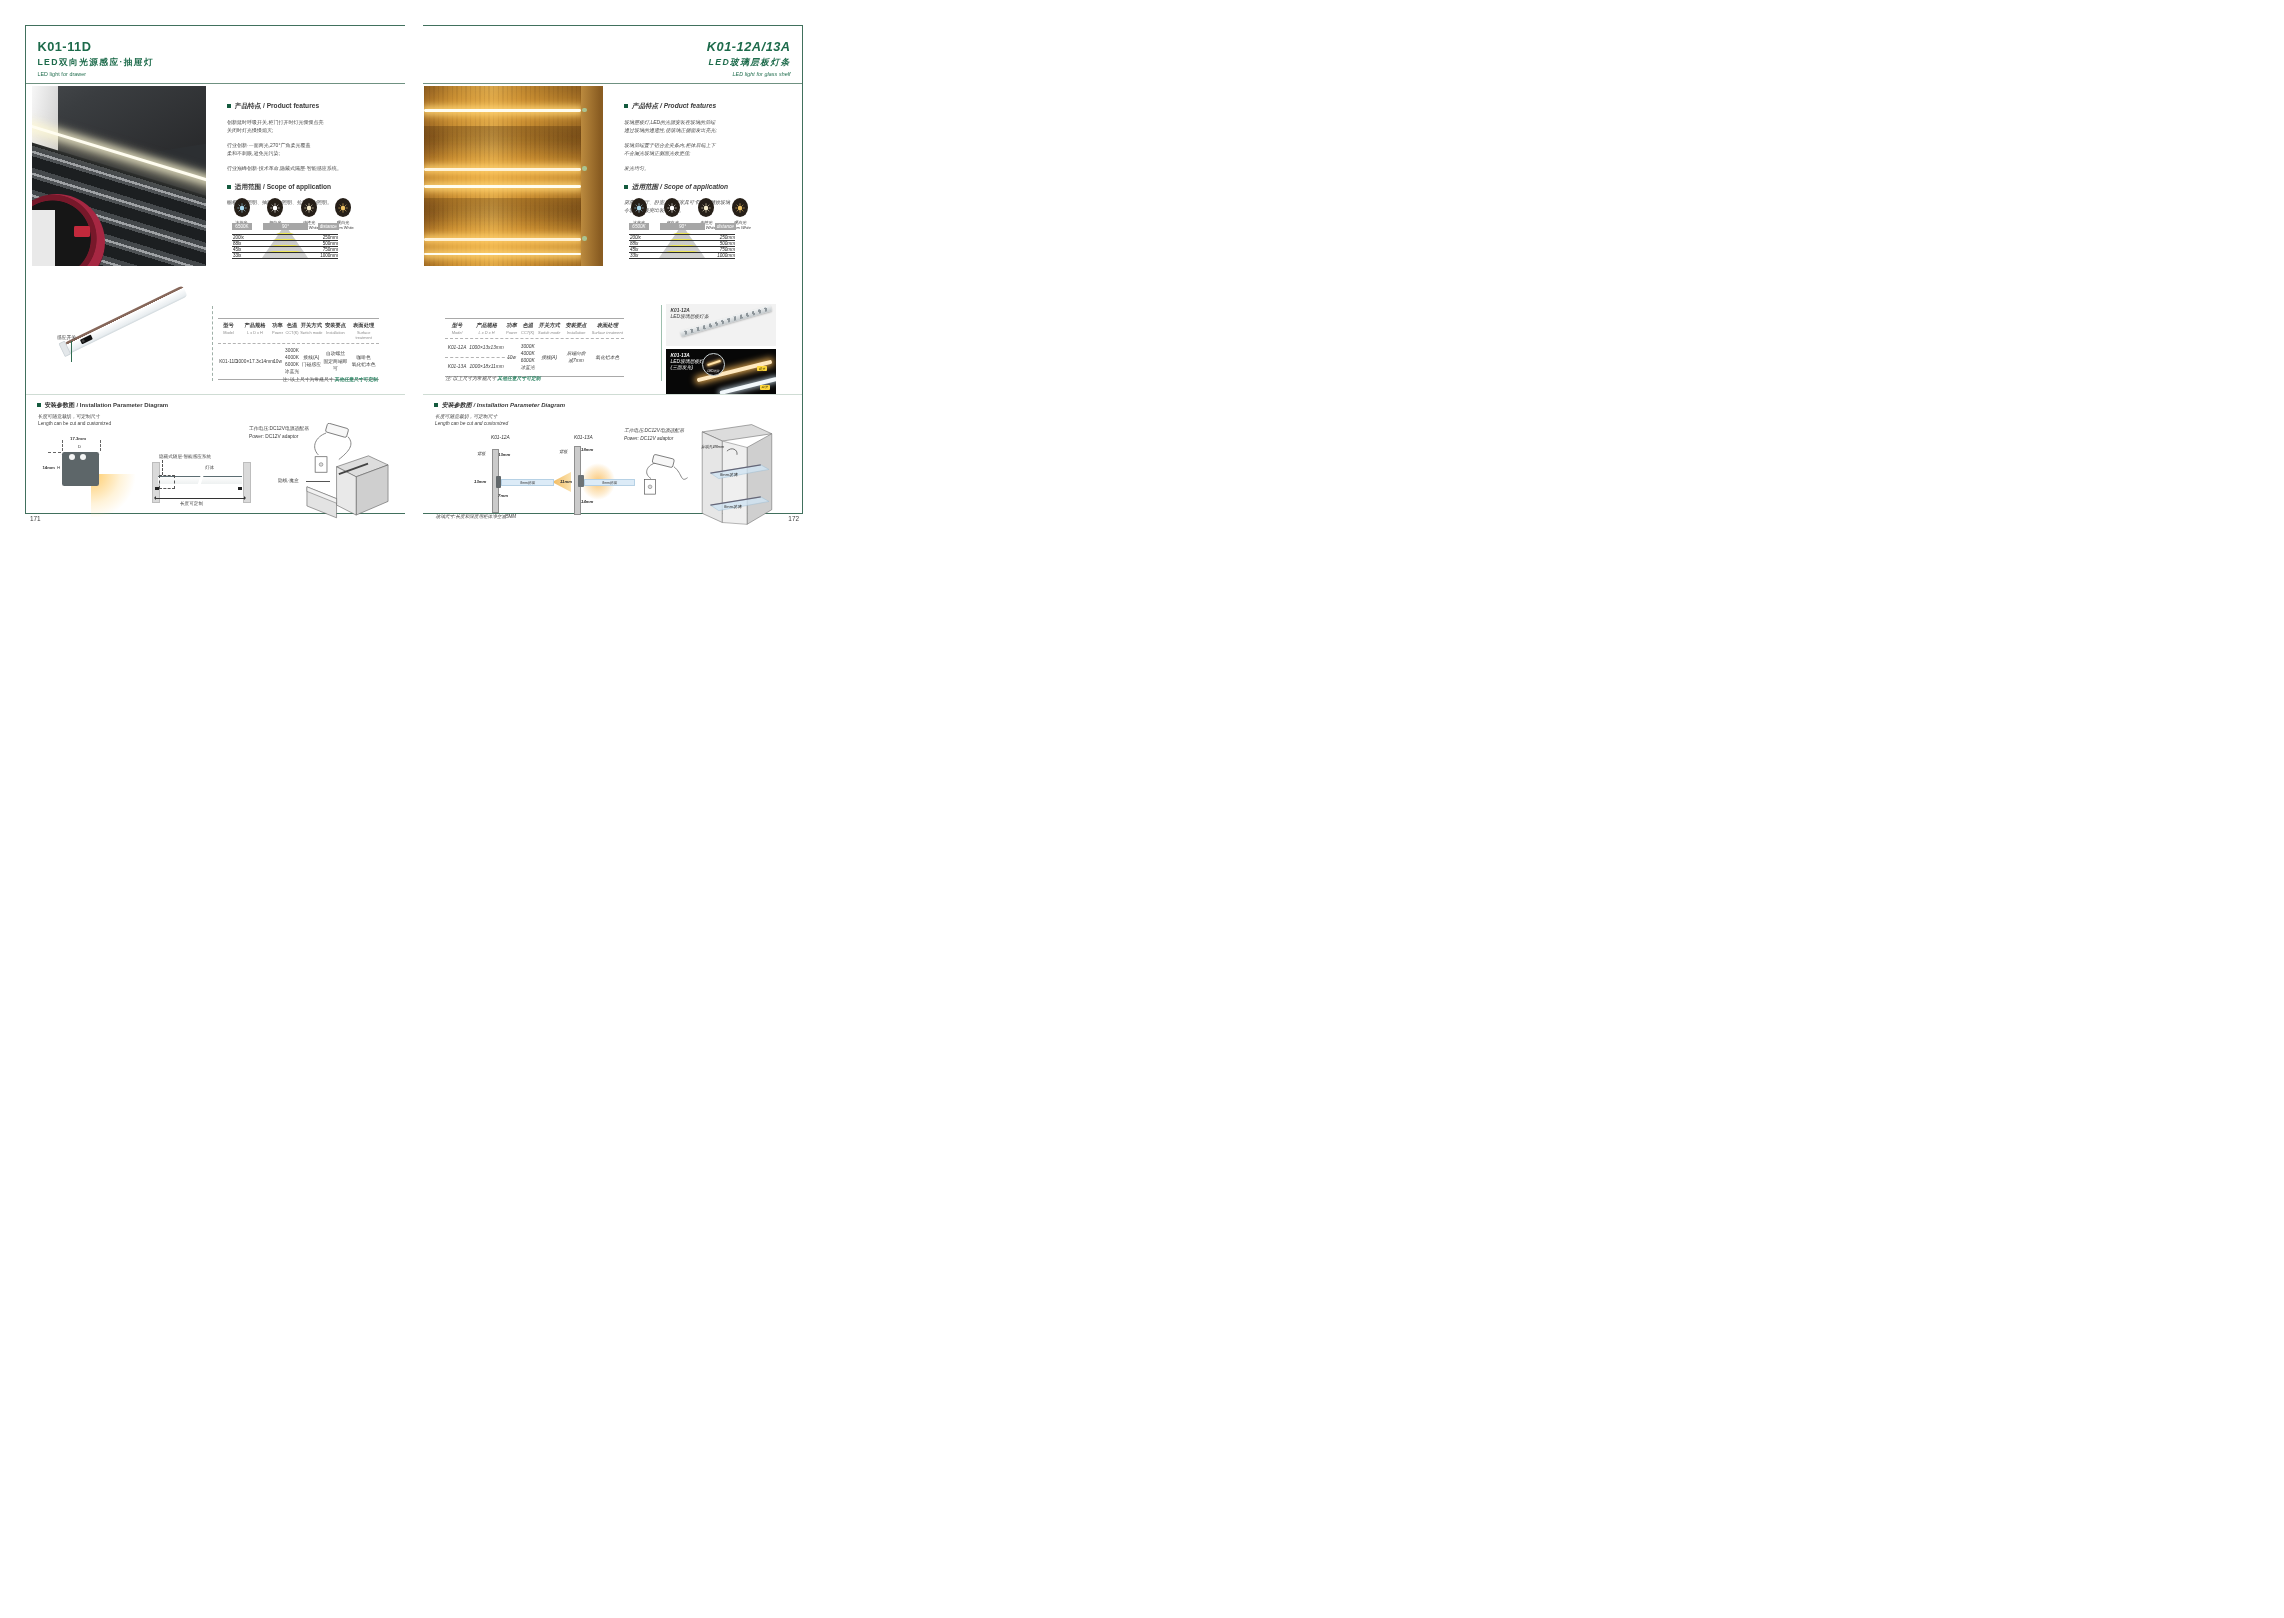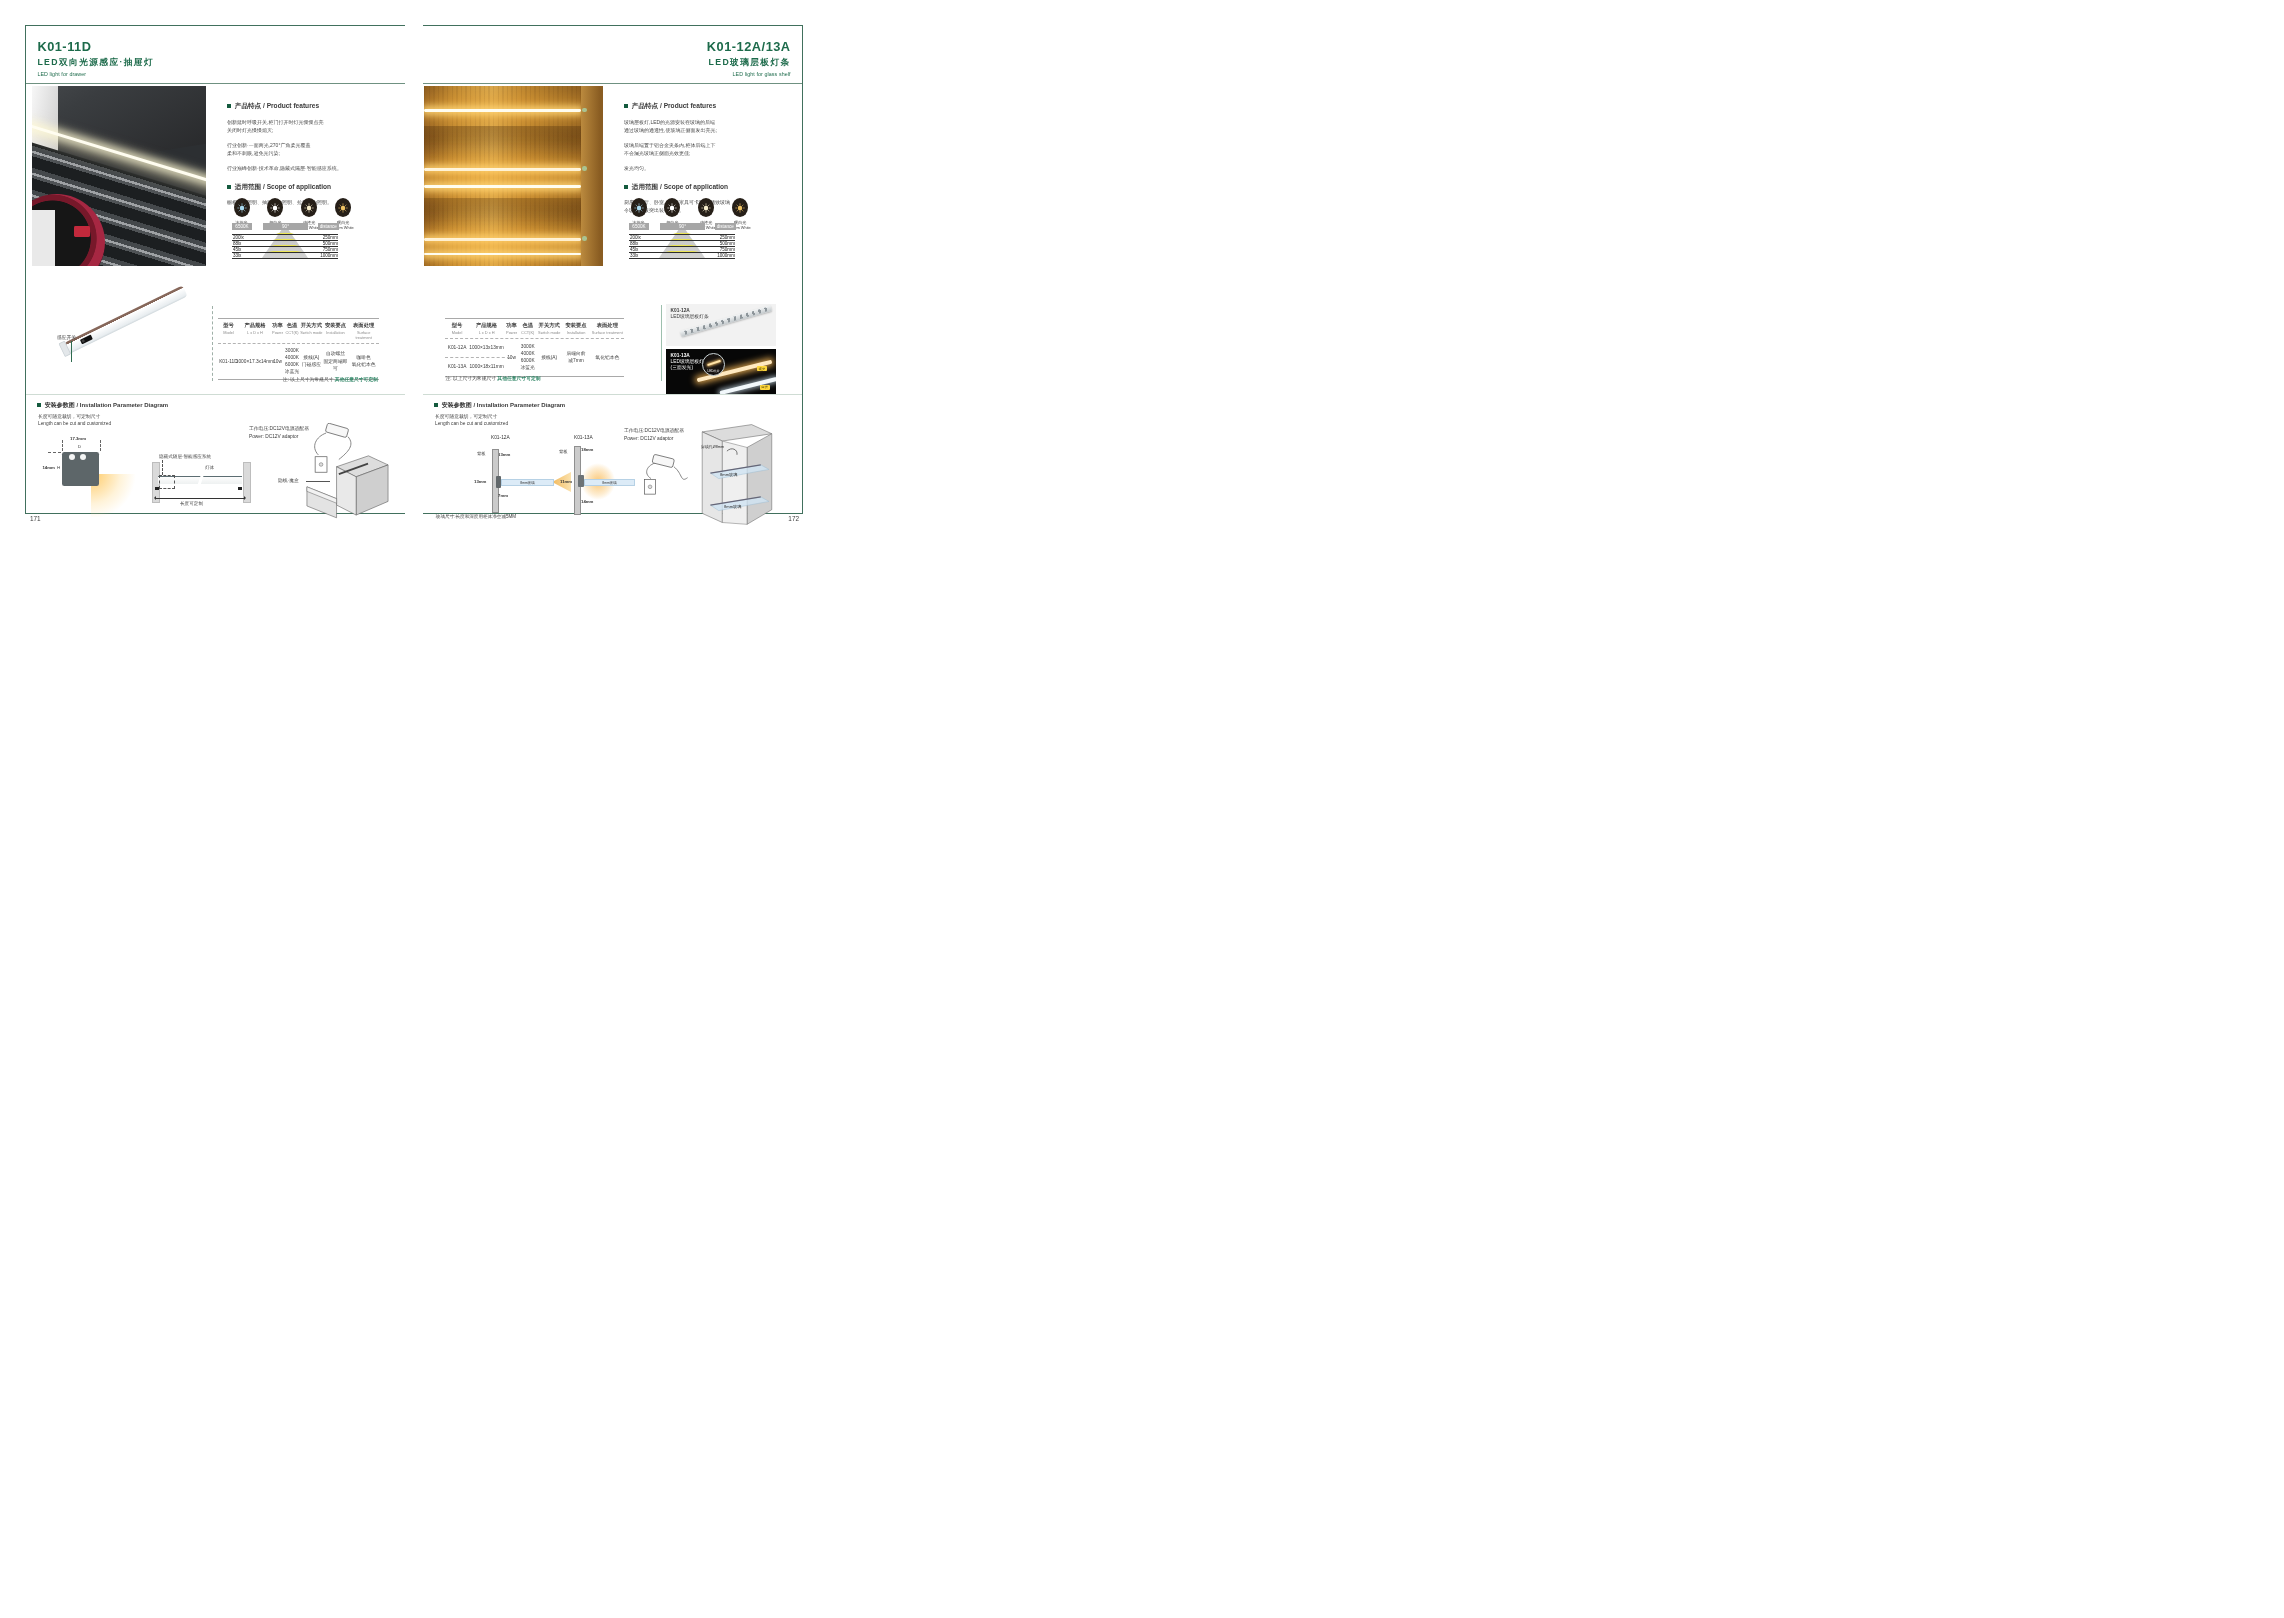--- a/index.html
+++ b/index.html
@@ -3,21 +3,21 @@
 <meta charset="utf-8">
 <style>
   html,body{margin:0;padding:0;}
   body{
     width:827px;height:539px;position:relative;background:#ffffff;
     font-family:"Liberation Sans","DejaVu Sans",sans-serif;color:#3f3f3f;
     -webkit-font-smoothing:antialiased;
   }
   .page{position:absolute;top:25px;width:379px;height:487px;background:#fff;}
   #pageL{left:25px;border-top:0.5px solid #41705d;border-left:0.5px solid #41705d;border-bottom:0.5px solid #41705d;}
-  #pageR{left:423px;border-top:0.5px solid #41705d;border-right:0.5px solid #41705d;border-bottom:0.5px solid #41705d;}
+  #pageR{left:423px;border-top:0.5px solid #41705d;border-right:0.5px solid #41705d;border-bottom:0.5px solid #41705d;font-style:italic;}
   .abs{position:absolute;}
 
   
   .title-block{position:absolute;top:12.8px;}
   #pageL .title-block{left:11.4px;text-align:left;}
   #pageR .title-block{right:11.4px;text-align:right;}
   .model-title{font-size:12.8px;font-weight:bold;color:#1d6b4b;letter-spacing:0.5px;}
   .sub-cn{font-size:8.7px;font-weight:bold;color:#1d6b4b;letter-spacing:1.4px;margin-top:3.7px;}
   .sub-en{font-size:5.3px;color:#1d6b4b;margin-top:1.8px;letter-spacing:0.1px;}
   .title-rule{position:absolute;left:0;right:0;top:57px;height:0.5px;background:#6f9181;}

